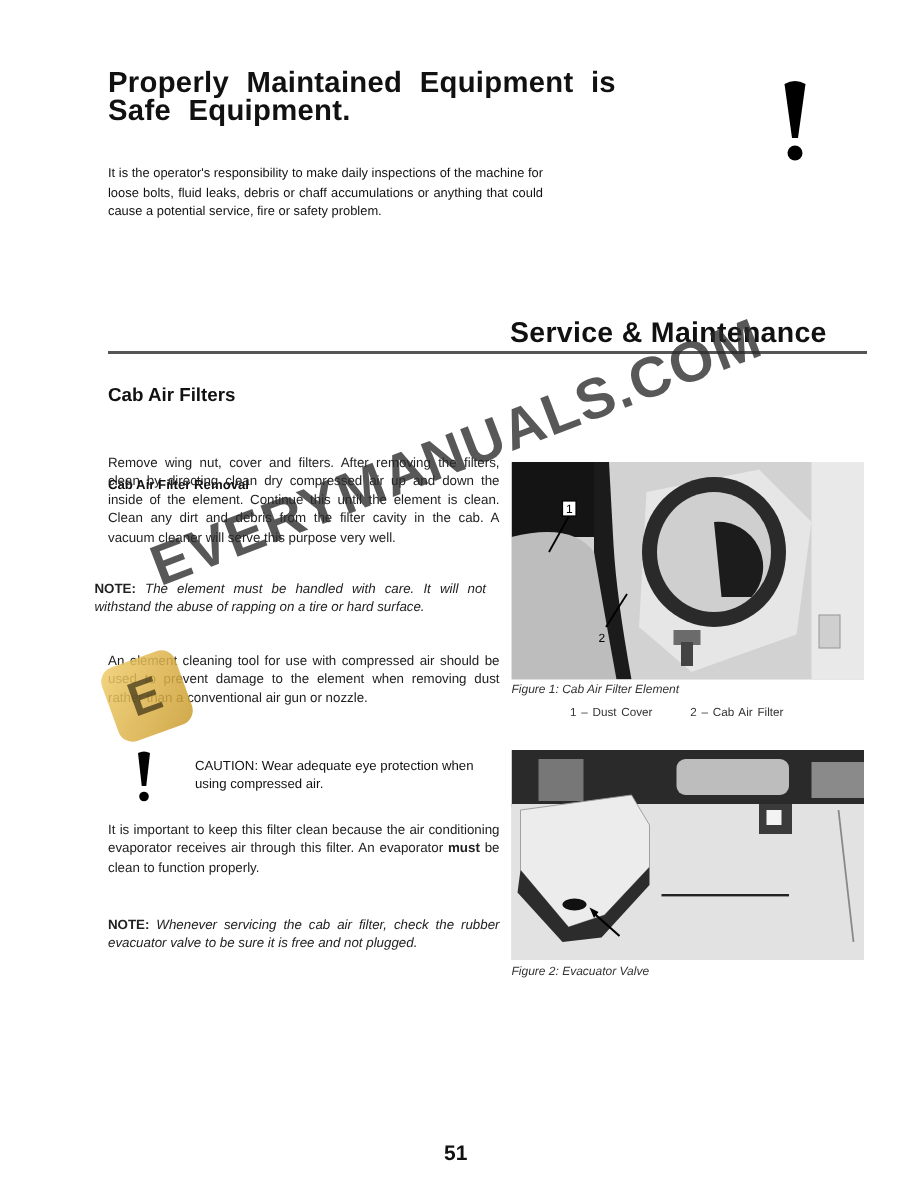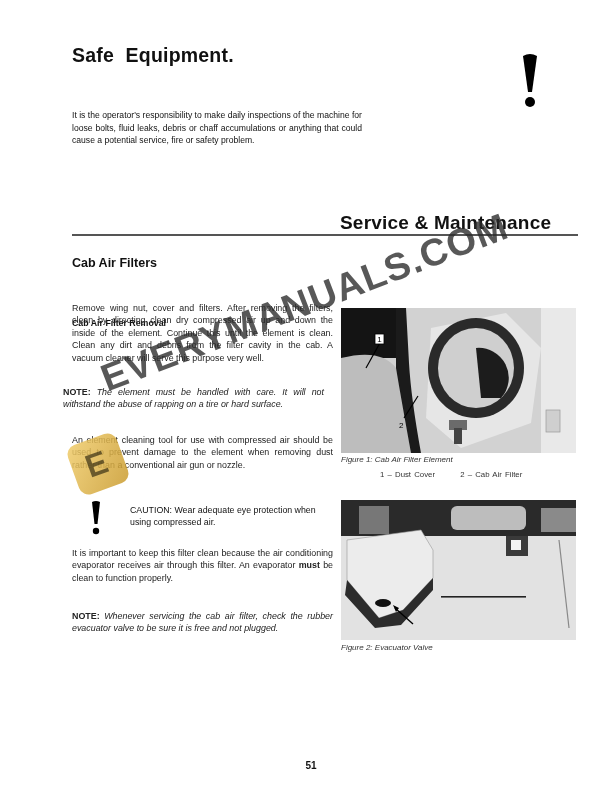--- a/index.html
+++ b/index.html
@@ -22,29 +22,30 @@
   .note-body { font-style:italic; }
   .caution-excl { left:88px; top:500px; width:16px; height:36px; }
   .caution { left:130px; top:504px; width:190px; font-size:8.8px; font-weight:normal; line-height:12.4px; }
   .fig1 { left:341px; top:308px; width:235px; height:145px; background:#cfcfcf; overflow:hidden; }
   .fig2 { left:341px; top:500px; width:235px; height:140px; background:#d5d5d5; overflow:hidden; }
   .caption { font-size:8px; font-style:italic; color:#333; }
   .cap1 { left:341px; top:455px; }
   .cap2 { left:341px; top:643px; }
   .legend { left:380px; top:470px; font-size:7.8px; color:#333; word-spacing:1px; }
   .legend span { margin-right:22px; }
-  .page-num { left:296px; top:760px; width:30px; text-align:center; font-size:10px; font-weight:bold; }
+  .page-num { left:296px; top:760px; width:30px; text-align:left; font-size:14px; font-weight:bold; }
   .wm { left:95px; top:360px; font-size:38px; font-weight:bold; color:#2a2a2a; opacity:0.78; transform:rotate(-21deg); transform-origin:left top; letter-spacing:1px; white-space:nowrap; pointer-events:none; }
   .wm-logo { left:72px; top:438px; width:52px; height:52px; border-radius:10px; background:linear-gradient(135deg,#f0cc6a,#c99a2c); opacity:0.85; transform:rotate(-20deg); }
   .wm-logo-e { left:86px; top:446px; font-size:32px; font-weight:bold; color:#3a3014; opacity:0.7; transform:rotate(-20deg); }
 </style>
 </head>
 <body>
 
 <div class="abs main-title">
+  <div>Properly Maintained Equipment is</div>
   <div>Safe Equipment.</div>
 </div>
 
 <div class="abs intro">It is the operator's responsibility to make daily inspections of the machine for loose bolts, fluid leaks, debris or chaff accumulations or anything that could cause a potential service, fire or safety problem.</div>
 
 <svg class="abs big-excl" viewBox="0 0 40 60">
   <path d="M13 4 Q20 0 27 4 L22 40 L18 40 Z" fill="#000"></path>
   <circle cx="20" cy="50" r="5" fill="#000"></circle>
 </svg>
 

